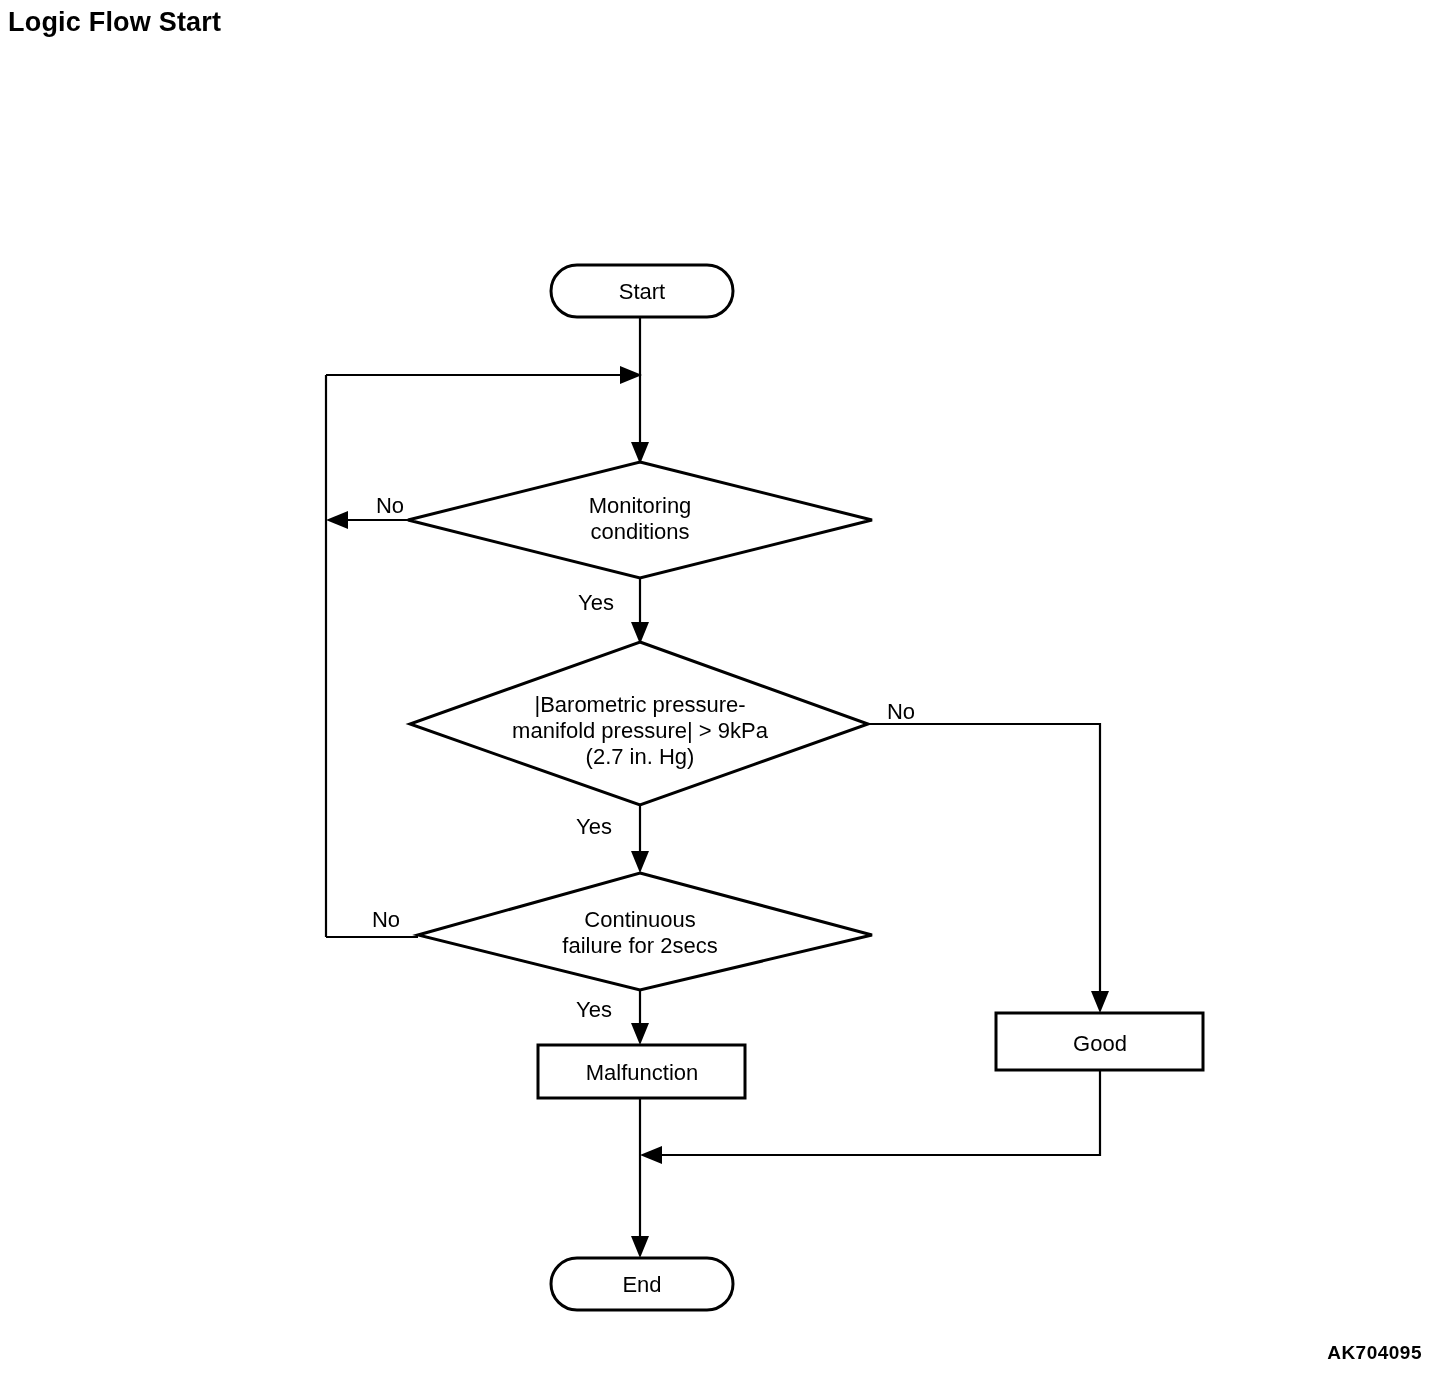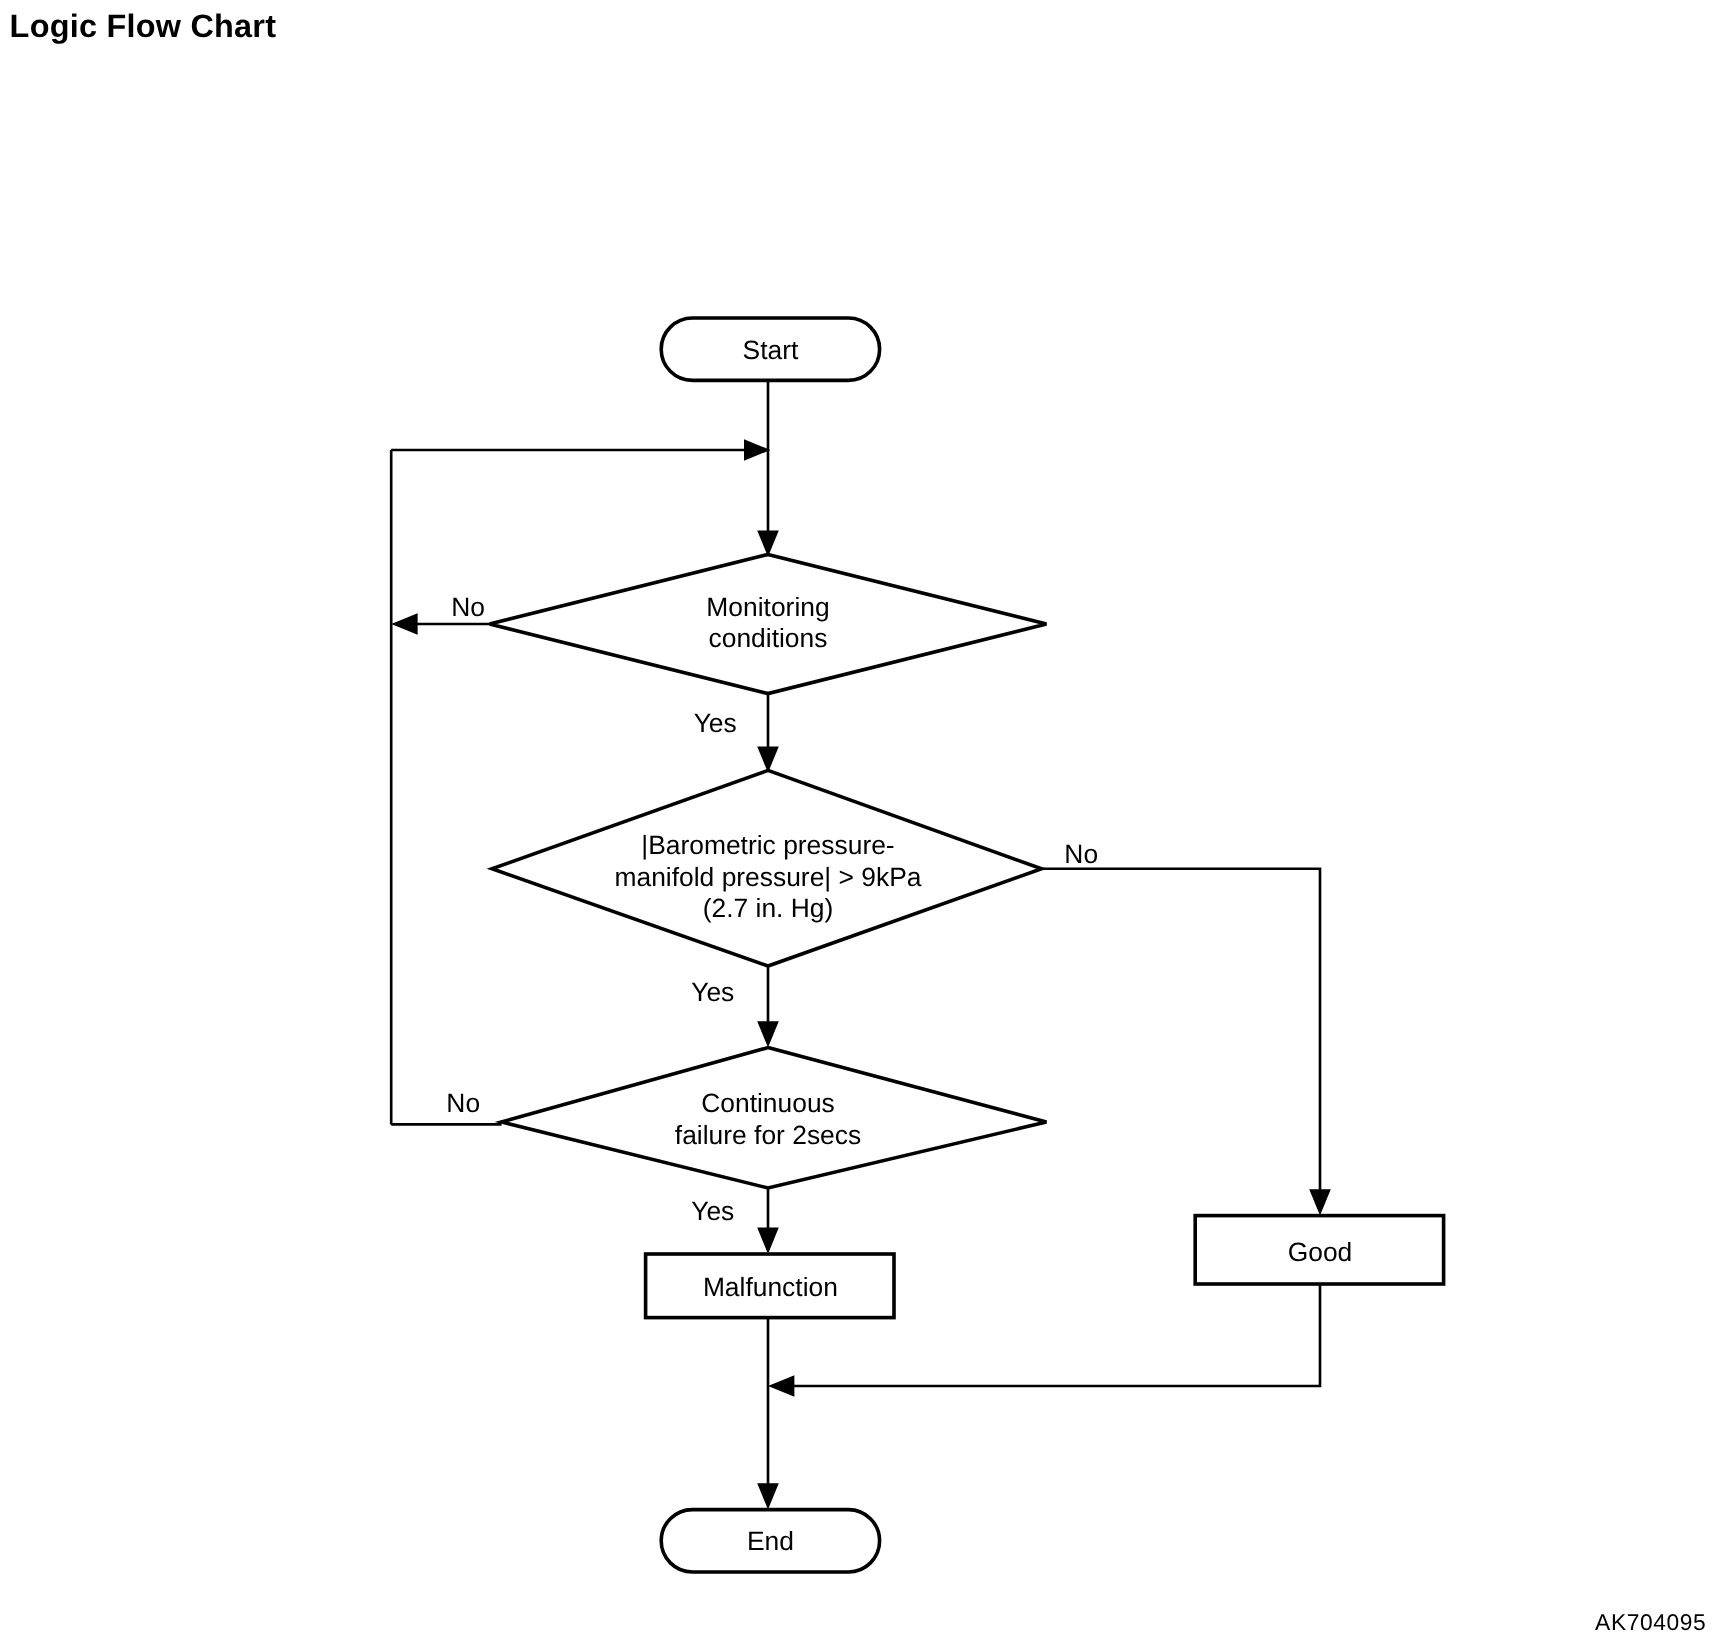--- a/index.html
+++ b/index.html
@@ -22,21 +22,21 @@
     font-size: 27px;
     font-weight: bold;
     letter-spacing: 0.2px;
     line-height: 1.1;
   }
   #ref-code {
     position: absolute;
     right: 18px;
     bottom: 12px;
     font-size: 19px;
-    font-weight: normal;
+    font-weight: bold;
     letter-spacing: 0.5px;
   }
   #flowchart-canvas {
     position: absolute;
     left: 0;
     top: 0;
     width: 1440px;
     height: 1376px;
   }
   svg text {
@@ -60,21 +60,21 @@
     stroke-width: 2.2;
   }
   .arrow-head {
     fill: #000000;
     stroke: none;
   }
 </style>
 </head>
 <body>
 
-<div id="page-title">Logic Flow Chart</div>
+<div id="page-title">Logic Flow Start</div>
 
 <svg id="flowchart-canvas" viewBox="0 0 1440 1376" width="1440" height="1376">
 
   <defs>
     <marker id="arrow-down" markerWidth="14" markerHeight="14" refX="0" refY="0" orient="auto"></marker>
   </defs>
 
   <g>
     <path class="connector" d="M 640 316 L 640 452"></path>
     <polygon class="arrow-head" points="640,464 631,442 649,442"></polygon>

